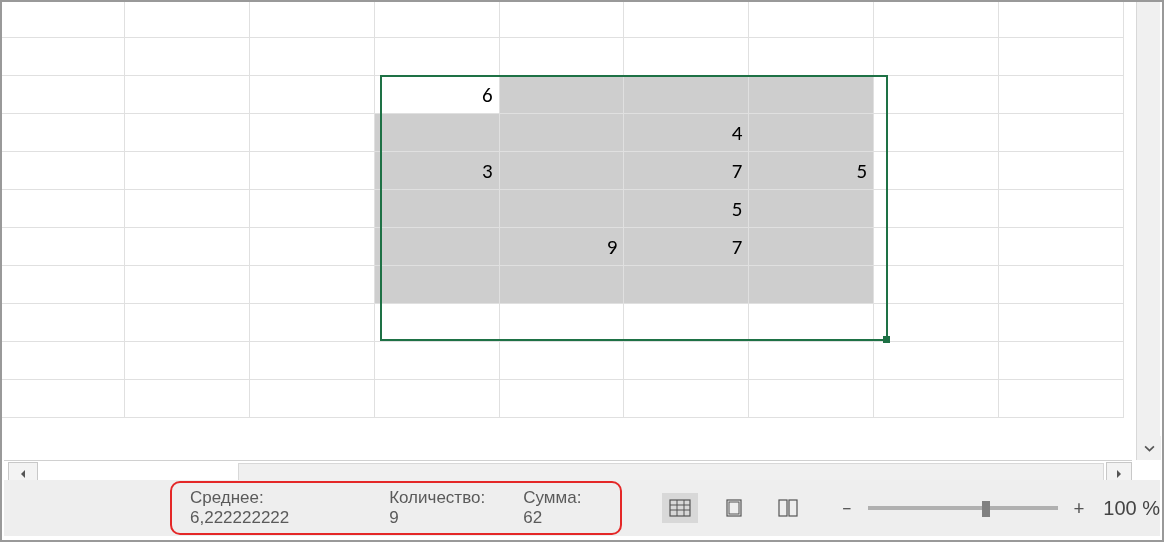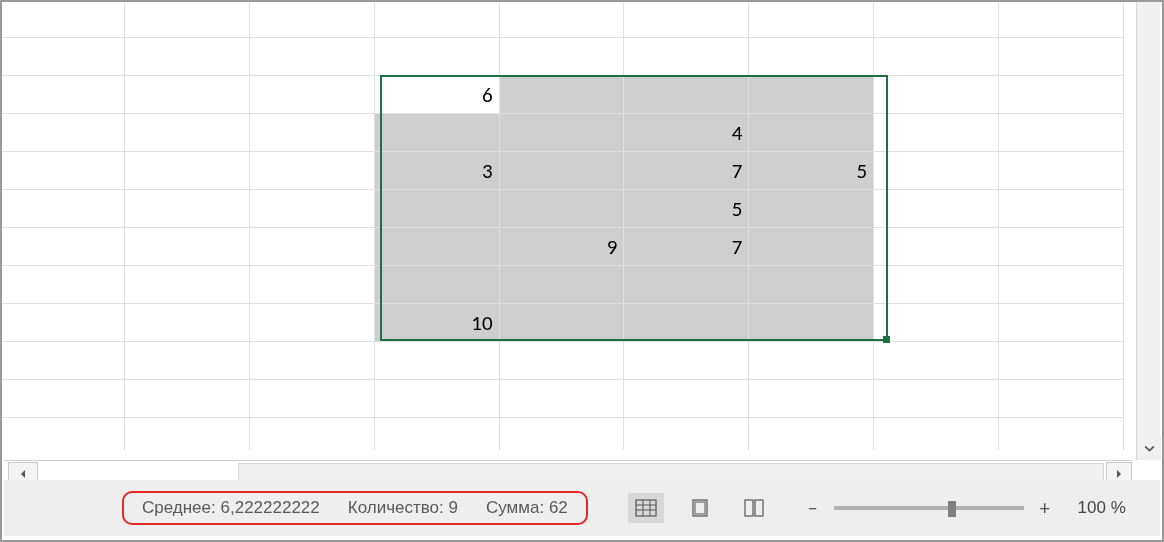--- a/index.html
+++ b/index.html
@@ -145,20 +145,21 @@
 
     .statusbar {
       position: absolute;
       left: 4px;
       right: 4px;
       bottom: 6px;
       height: 56px;
       background: #eeeeee;
       display: flex;
       align-items: center;
+      padding-left: 48px;
     }
 
     .stats-highlight {
       margin-left: 118px;
       padding: 5px 18px;
       border: 2px solid #e42727;
       border-radius: 10px;
       display: flex;
       gap: 28px;
       color: #5a5a5a;
@@ -212,21 +213,21 @@
       position: absolute;
       top: -5px;
       width: 8px;
       height: 16px;
       background: #808080;
     }
 
     .zoom-pct {
       width: 60px;
       text-align: right;
-      font-size: 17px;
+      font-size: 20px;
       color: #444;
       font-family:"Segoe UI", Arial, sans-serif;
     }
 
     .outer-border{
       position:absolute;
       inset:0;
       border:2px solid #999;
       pointer-events:none;
     }
@@ -310,31 +311,20 @@
       <div class="cell selected">7</div>
       <div class="cell selected"></div>
       <div class="cell"></div>
       <div class="cell"></div>
     </div>
     <div class="grid-row">
       <div class="cell"></div>
       <div class="cell"></div>
       <div class="cell"></div>
       <div class="cell selected"></div>
-      <div class="cell selected"></div>
-      <div class="cell selected"></div>
-      <div class="cell selected"></div>
-      <div class="cell"></div>
-      <div class="cell"></div>
-    </div>
-    <div class="grid-row">
-      <div class="cell"></div>
-      <div class="cell"></div>
-      <div class="cell"></div>
-      <div class="cell selected">10</div>
       <div class="cell selected"></div>
       <div class="cell selected"></div>
       <div class="cell selected"></div>
       <div class="cell"></div>
       <div class="cell"></div>
     </div>
     <div class="grid-row">
       <div class="cell"></div>
       <div class="cell"></div>
       <div class="cell"></div>

